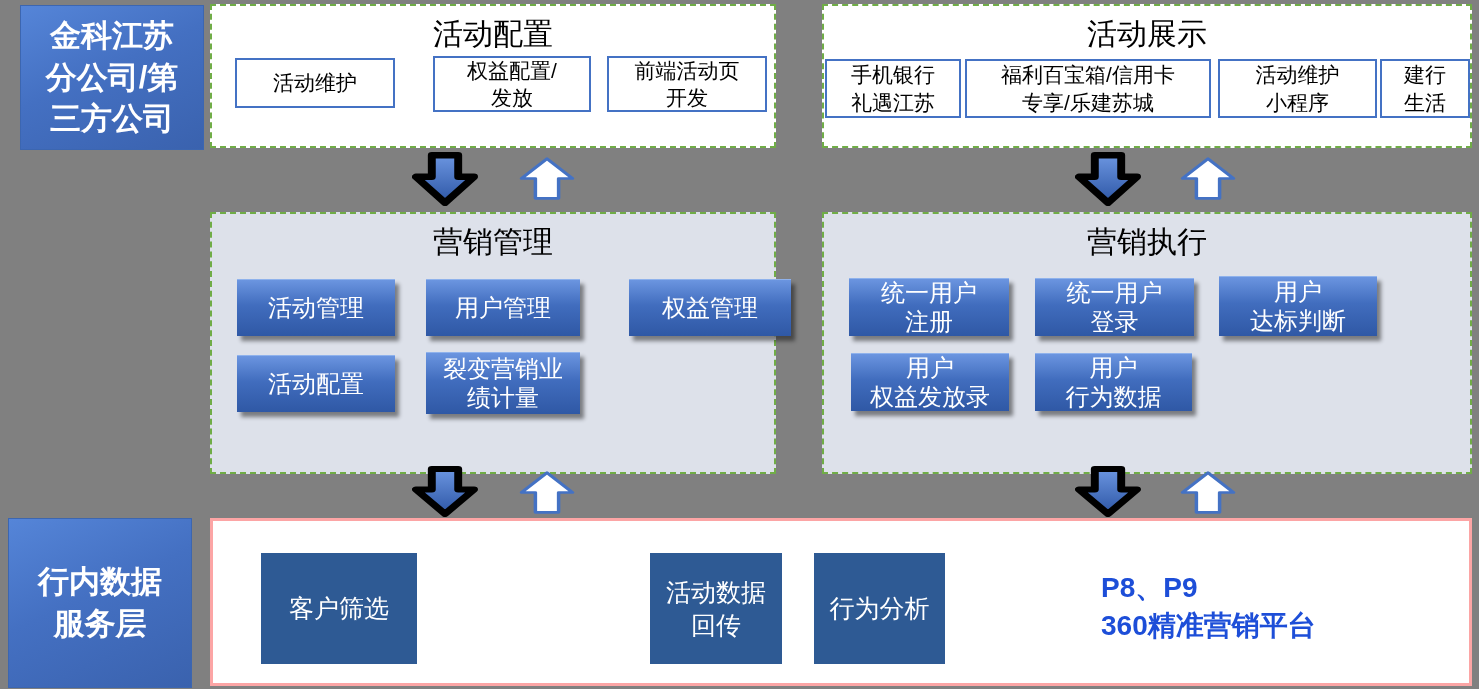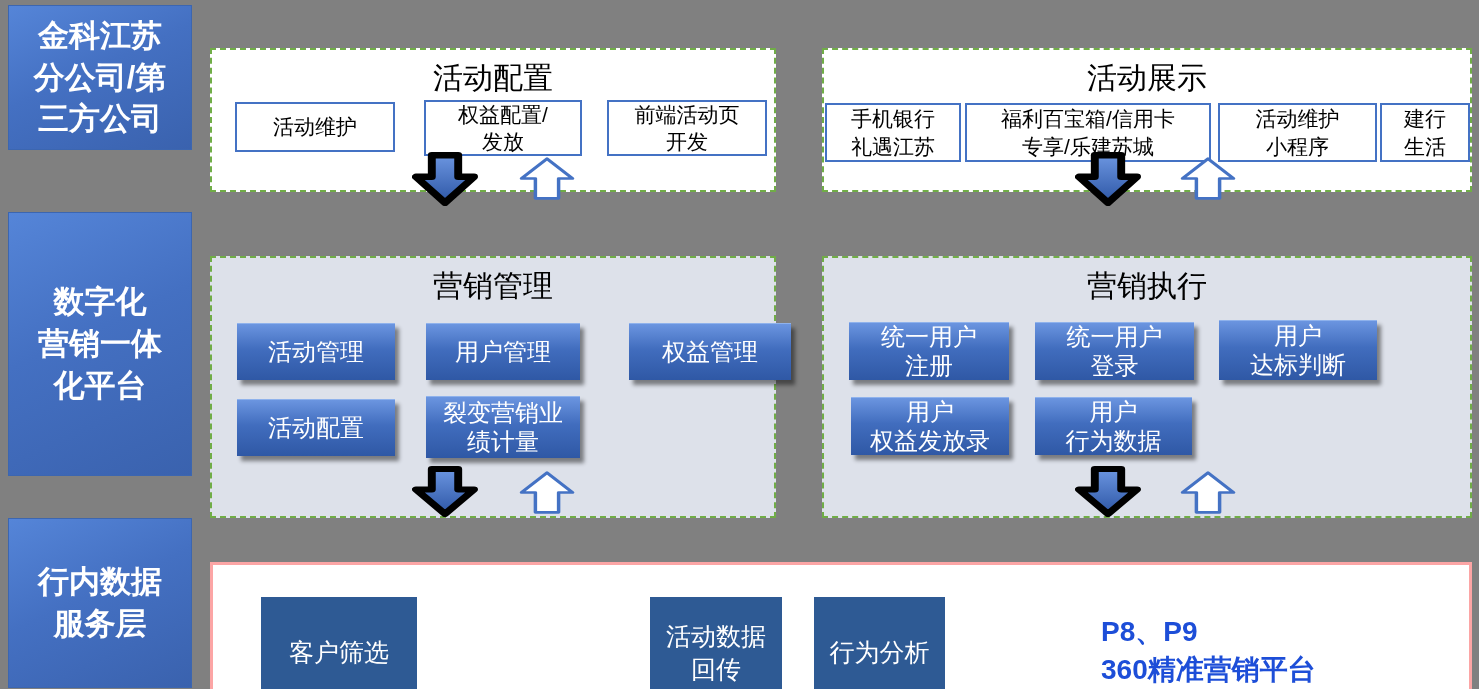--- a/index.html
+++ b/index.html
@@ -14,21 +14,21 @@
   .side-box {
     position:absolute;
     background:linear-gradient(155deg,#5585d8 0%,#4470c2 45%,#3a62ae 100%);
     border:1px solid #3c66b0;
     color:#fff; font-weight:bold; font-size:31px; line-height:1.35;
     display:flex; align-items:center; justify-content:center;
     text-align:center; white-space:pre-line;
   }
 
   
-  .panel { position:absolute; box-sizing:border-box;margin-top:44px; }
+  .panel { position:absolute; box-sizing:border-box; }
   .panel.dashed { border:2px dashed #70ad47; }
   .panel.solid  { border:3px solid #fca5a5; }
   .panel.white  { background:#ffffff; }
   .panel.bluegray { background:#dde1ea;padding-left:8px; }
   .panel-title {
     position:absolute; top:8px; left:0; right:0;
     text-align:center; font-size:30px; color:#000;
   }
 
   
@@ -74,33 +74,30 @@
 
   <svg width="0" height="0" style="position:absolute">
     <defs>
       <linearGradient id="downGrad" x1="0" y1="0" x2="0" y2="1">
         <stop offset="0" stop-color="#6b95e0"></stop>
         <stop offset="1" stop-color="#2d56a5"></stop>
       </linearGradient>
     </defs>
   </svg>
 
-  <div class="side-box" style="left:8px;top:5px;width:182px;height:143px">金科江苏
+  <div class="side-box" style="left:20px;top:5px;width:182px;height:143px">金科江苏
 分公司/第
 三方公司</div>
-  <div class="side-box" style="left:8px;top:212px;width:182px;height:262px">数字化
-营销一体
-化平台</div>
   <div class="side-box" style="left:8px;top:518px;width:182px;height:168px">行内数据
 服务层</div>
 
   <div class="panel dashed white" style="left:210px;top:4px;width:566px;height:144px">
     <div class="panel-title">活动配置</div>
     <div class="subbox" style="left:23px;top:52px;width:160px;height:50px">活动维护</div>
-    <div class="subbox" style="left:212px;top:50px;width:158px;height:56px">权益配置/
+    <div class="subbox" style="left:221px;top:50px;width:158px;height:56px">权益配置/
 发放</div>
     <div class="subbox" style="left:395px;top:50px;width:160px;height:56px">前端活动页
 开发</div>
   </div>
 
   <div class="panel dashed white" style="left:822px;top:4px;width:650px;height:144px">
     <div class="panel-title">活动展示</div>
     <div class="subbox" style="left:141px;top:53px;width:246px;height:59px">福利百宝箱/信用卡
 专享/乐建苏城</div>
     <div class="subbox" style="left:1px;top:53px;width:136px;height:59px">手机银行

